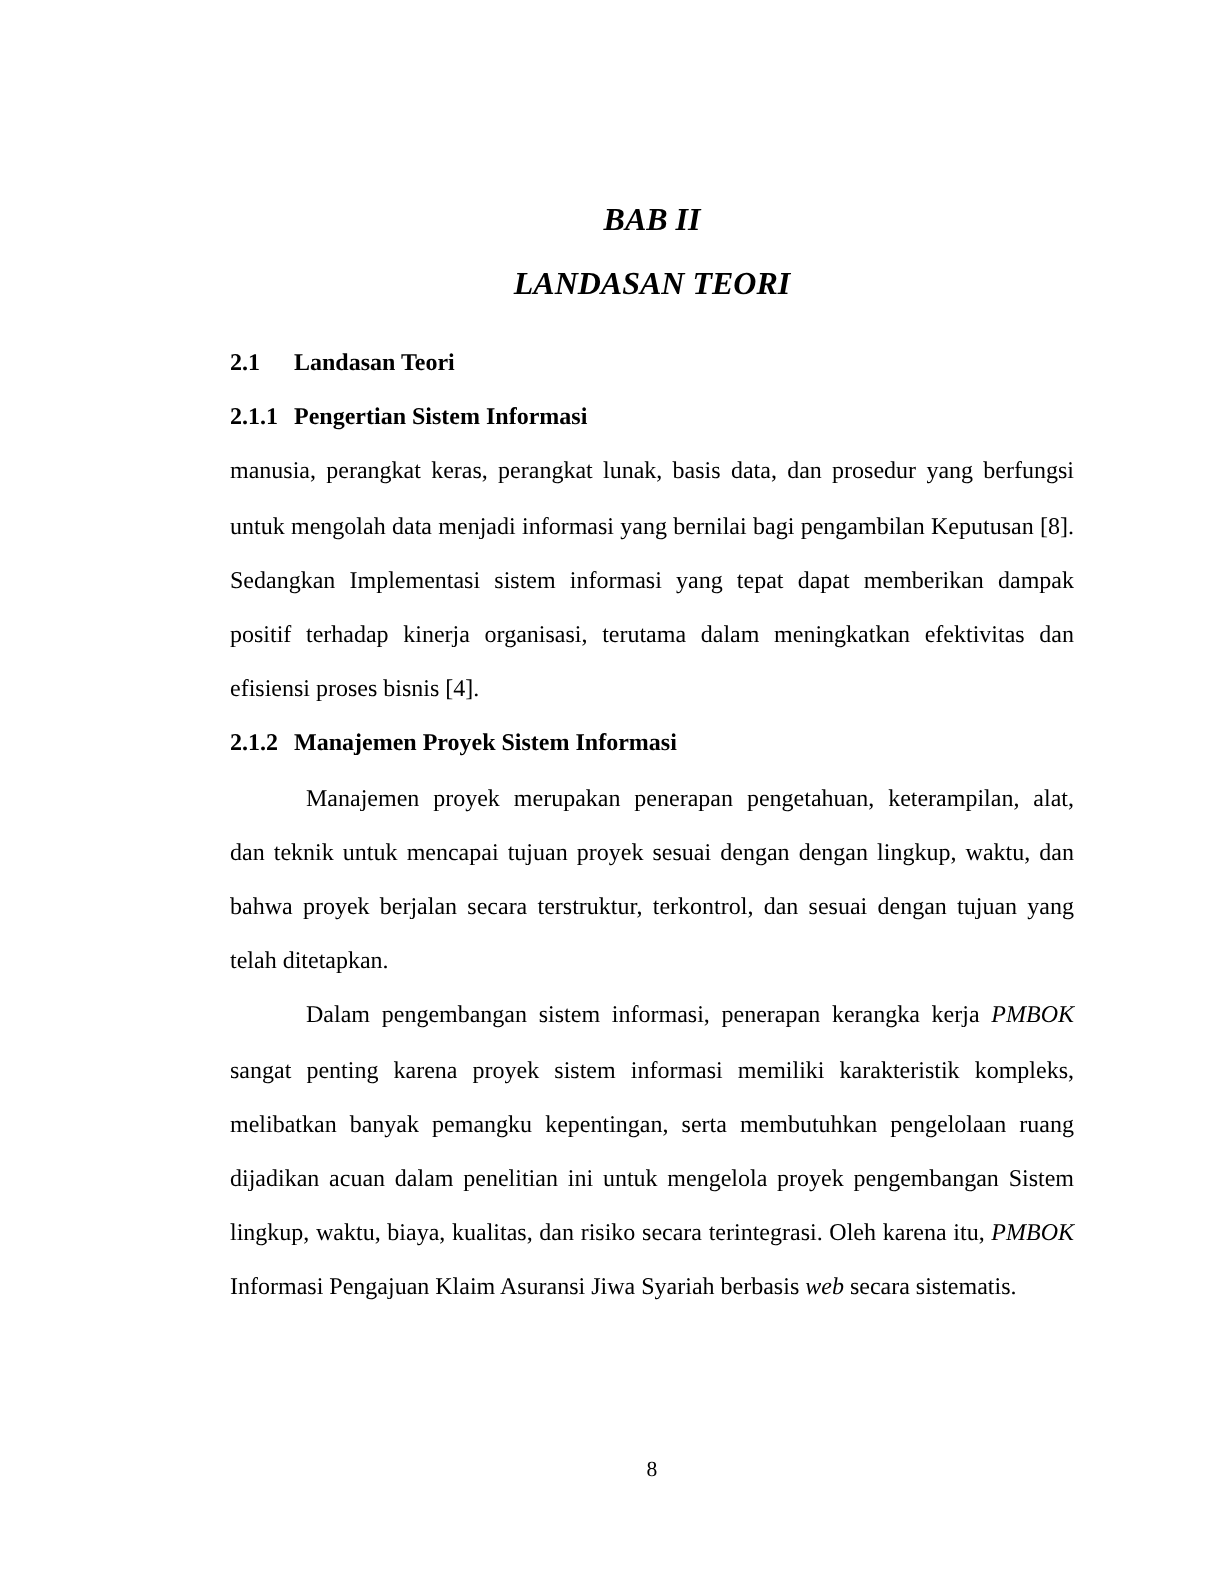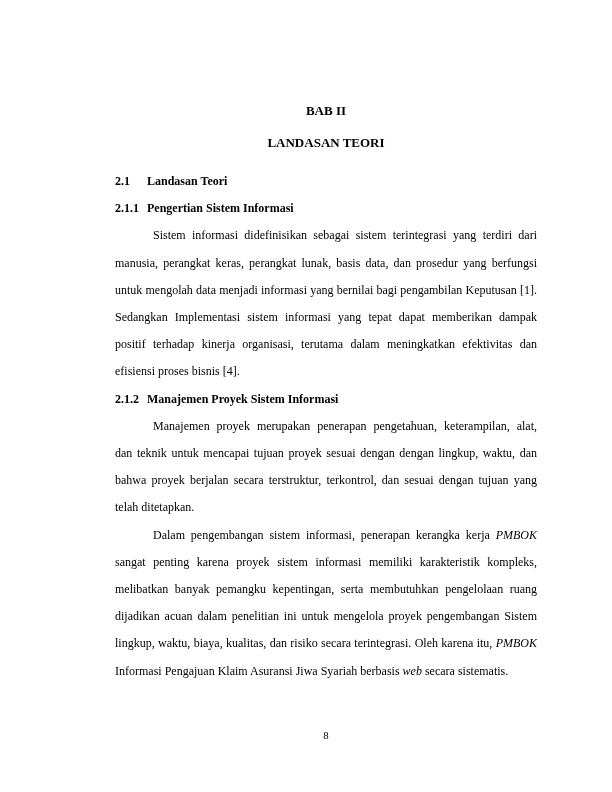--- a/index.html
+++ b/index.html
@@ -12,22 +12,23 @@
     font-family: "Liberation Serif", "DejaVu Serif", serif;
     overflow: hidden;
   }
   .title-block {
     position: absolute;
     top: 104px;
     left: 40px;
     width: 572px;          
     text-align: center;
     font-weight: bold;
-    font-size: 13px;
+    font-size: 16px;
     line-height: 14px;
+    font-style: italic;
   }
   .title-line2 { margin-top: 18px; }
   .doc-body {
     position: absolute;
     top: 168px;
     left: 115px;
     width: 422px;
     font-size: 12px;
     line-height: 27.2px;
   }
@@ -54,23 +55,22 @@
 <div class="page">
   <div class="title-block">
     <div>BAB II</div>
     <div class="title-line2">LANDASAN TEORI</div>
   </div>
 
   <div class="doc-body" id="doc-body">
       <div class="heading"><span class="h-num">2.1</span><span>Landasan Teori</span></div>
       <div class="heading"><span class="h-num">2.1.1</span><span>Pengertian Sistem Informasi</span></div>
       <div class="para">
-        <div class="line first"><span>Sistem informasi didefinisikan sebagai sistem terintegrasi yang terdiri dari</span></div>
         <div class="line"><span>manusia, perangkat keras, perangkat lunak, basis data, dan prosedur yang berfungsi</span></div>
-        <div class="line"><span>untuk mengolah data menjadi informasi yang bernilai bagi pengambilan Keputusan [1].</span></div>
+        <div class="line"><span>untuk mengolah data menjadi informasi yang bernilai bagi pengambilan Keputusan [8].</span></div>
         <div class="line"><span>Sedangkan Implementasi sistem informasi yang tepat dapat memberikan dampak</span></div>
         <div class="line"><span>positif terhadap kinerja organisasi, terutama dalam meningkatkan efektivitas dan</span></div>
         <div class="line last"><span>efisiensi proses bisnis [4].</span></div>
       </div>
       <div class="heading"><span class="h-num">2.1.2</span><span>Manajemen Proyek Sistem Informasi</span></div>
       <div class="para">
         <div class="line first"><span>Manajemen proyek merupakan penerapan pengetahuan, keterampilan, alat,</span></div>
         <div class="line"><span>dan teknik untuk mencapai tujuan proyek sesuai dengan dengan lingkup, waktu, dan</span></div>
         <div class="line"><span>bahwa proyek berjalan secara terstruktur, terkontrol, dan sesuai dengan tujuan yang</span></div>
         <div class="line last"><span>telah ditetapkan.</span></div>

